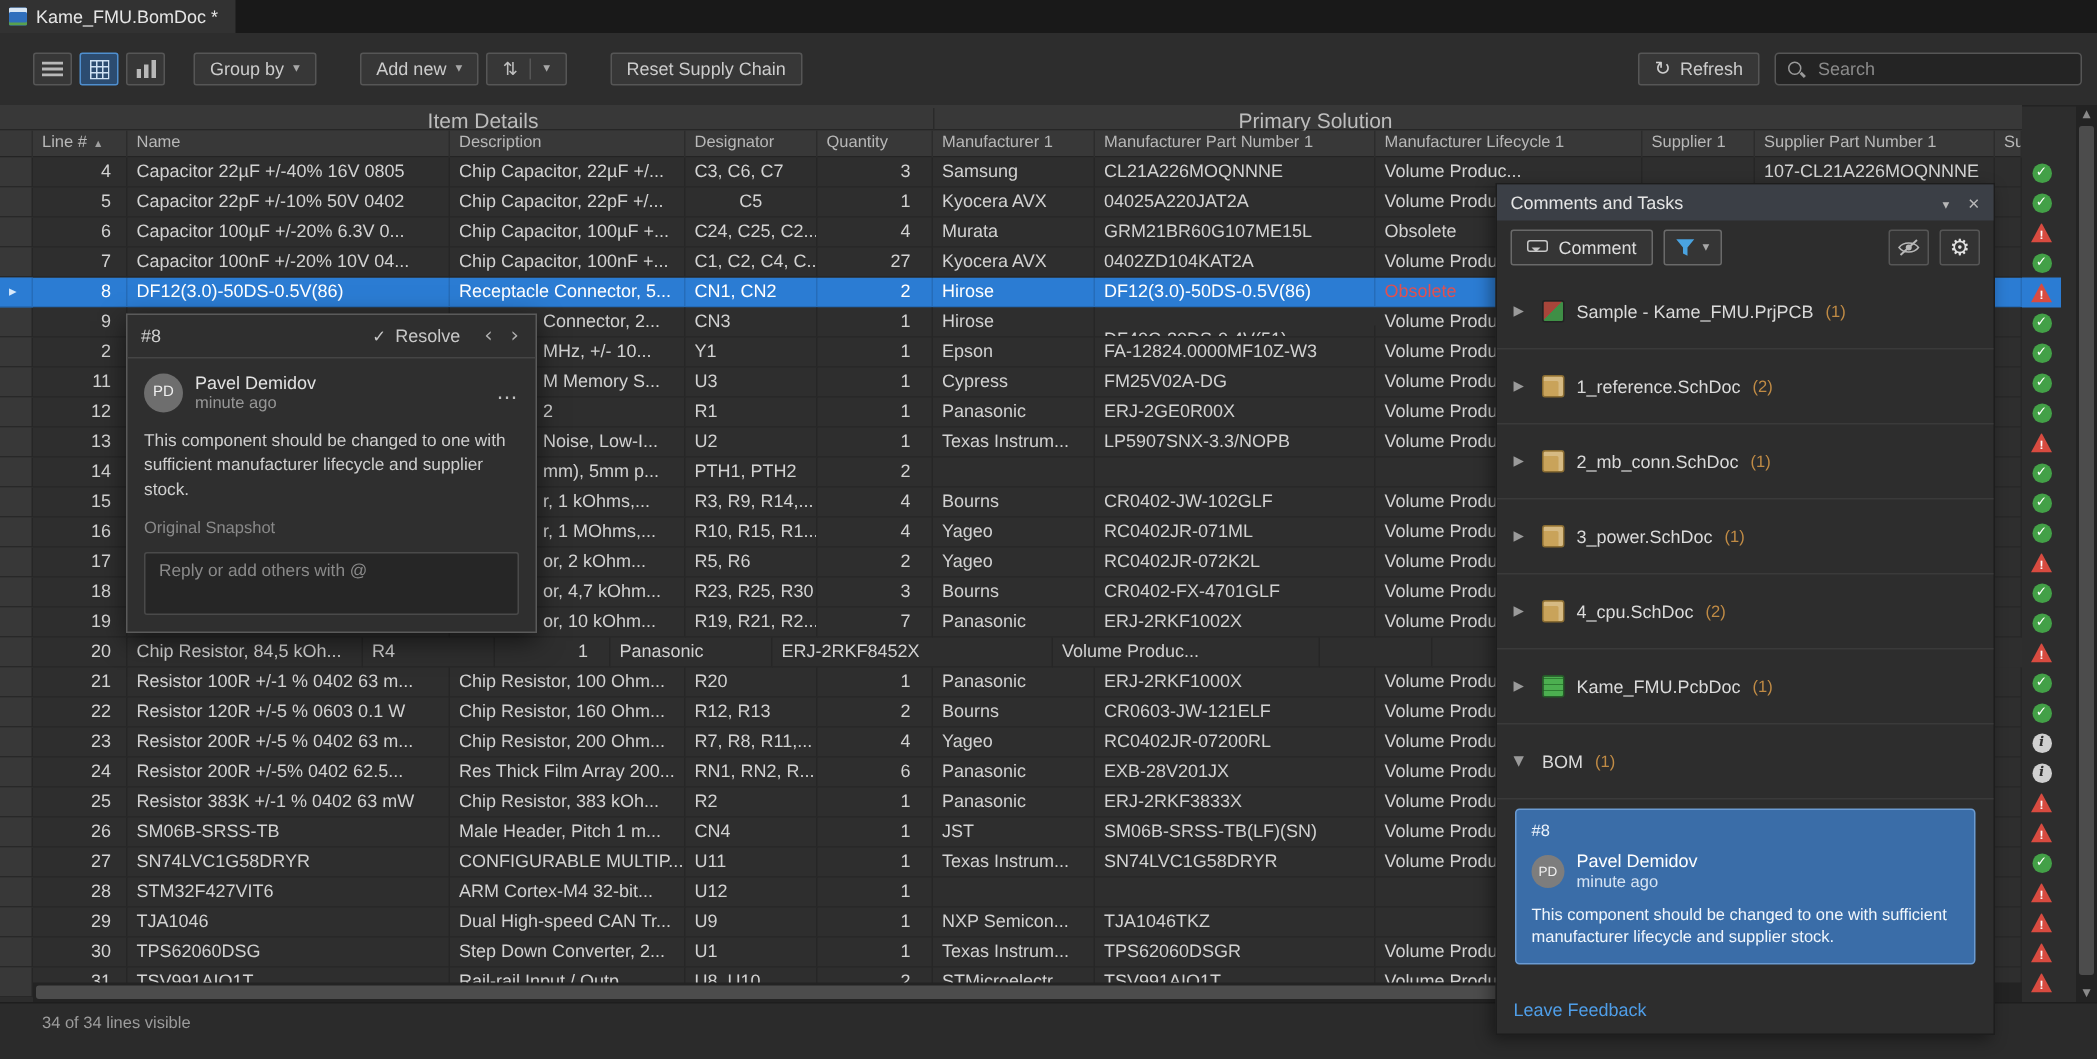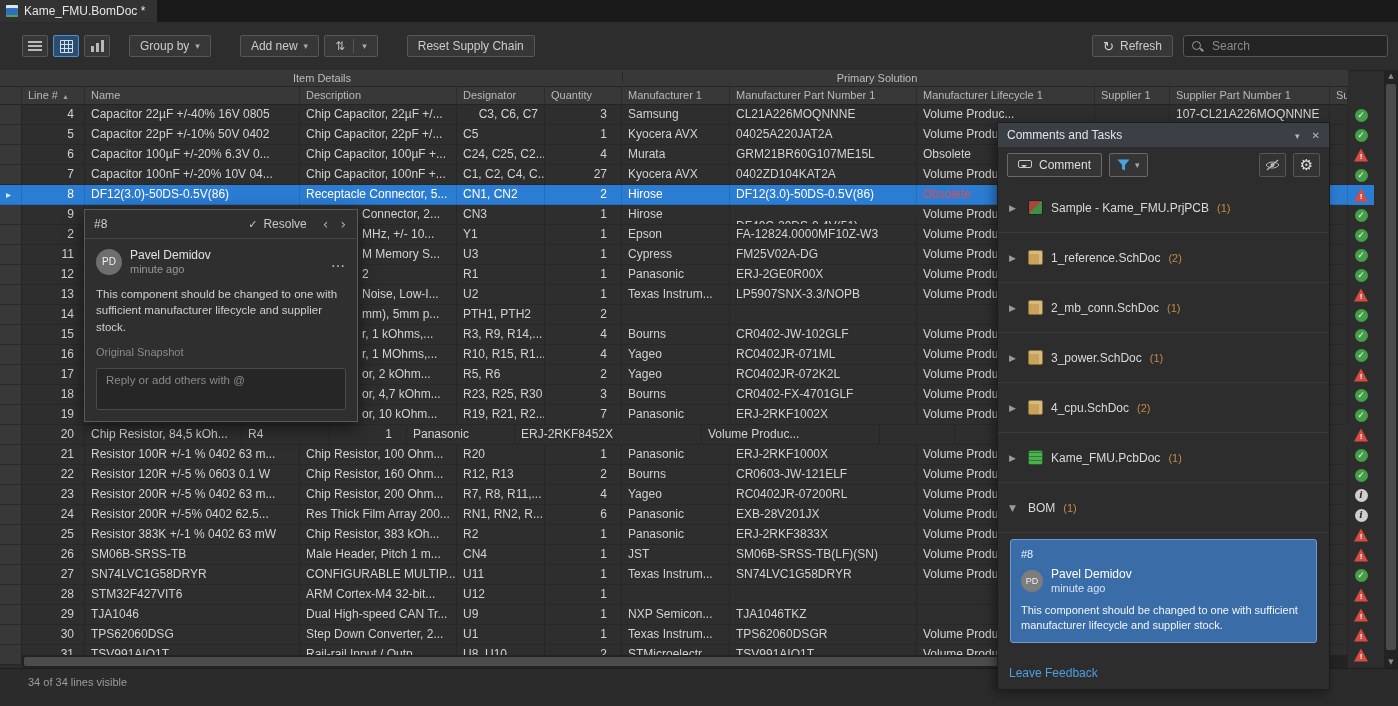--- a/index.html
+++ b/index.html
@@ -30,21 +30,21 @@
   .search input{flex:1;background:transparent;border:none;outline:none;color:#cccccc;font-size:12px;font-family:inherit;}
   .search input::placeholder{color:#8a8a8a;}
   .gi-search{position:relative;width:13px;height:13px;flex:0 0 auto;}
   .gi-search::before{content:"";position:absolute;left:1px;top:1px;width:7px;height:7px;border:1.5px solid #9a9a9a;border-radius:50%;}
   .gi-search::after{content:"";position:absolute;left:9px;top:9px;width:4px;height:1.5px;background:#9a9a9a;transform:rotate(45deg);}
   .gi-refresh::before{content:"↻";font-size:13px;color:#cfcfcf;}
   .gi-sort::before{content:"⇅";font-size:12px;color:#c0c0c0;}
 
   
   .group-band{position:absolute;top:70px;left:0;width:1348px;height:17px;background:#383838;border-bottom:1px solid #262626;box-sizing:border-box;}
-  .gh-label{position:absolute;top:2px;font-size:11px;color:#bdbdbd;text-align:center;}
+  .gh-label{position:absolute;top:2px;font-size:14px;color:#bdbdbd;text-align:center;}
   .gh-items{left:22px;width:600px;}
   .gh-primary{left:622px;width:508px;border-left:1px solid #2a2a2a;}
   .col-header{position:absolute;top:87px;left:0;width:1348px;height:18px;background:#383838;display:flex;box-sizing:border-box;border-bottom:1px solid #242424;}
   .hcell{box-sizing:border-box;height:18px;padding:2px 6px;border-right:1px solid #2c2c2c;font-size:11px;color:#b8b8b8;
          white-space:nowrap;overflow:hidden;}
   .hcell .sort{font-size:7px;color:#a0a0a0;margin-left:4px;}
 
   
   .rows{position:absolute;top:105px;left:0;width:1348px;}
   .trow{display:flex;height:20px;background:#2e2e2e;}
@@ -222,35 +222,35 @@
       <div class="hcell" style="width: 160px;">Supplier Part Number 1</div>
       <div class="hcell" style="width: 18px;">Su</div>
     </div>
 
   <div class="rows">
       <div class="trow">
         <div class="c-gutter" style="width: 22px;"></div>
         <div class="c-line" style="width: 63px;">4</div>
         <div class="c-name" style="width: 215px;">Capacitor 22µF +/-40% 16V 0805</div>
         <div class="c-desc" style="width: 157px;">Chip Capacitor, 22µF +/...</div>
-        <div class="c-designator" style="width: 88px; text-align: right;">C3, C6, C7</div>
+        <div class="c-designator" style="width: 88px;">C3, C6, C7</div>
         <div class="c-qty" style="width: 77px;">3</div>
         <div class="c-mfr" style="width: 108px;">Samsung</div>
         <div class="c-mpn" style="width: 187px;">CL21A226MOQNNNE</div>
         <div class="c-lifecycle lc-volume" style="width: 178px;">Volume Produc...</div>
         <div class="c-supplier" style="width: 75px;"></div>
         <div class="c-spn" style="width: 160px;">107-CL21A226MOQNNNE</div>
         <div class="c-su" style="width: 18px;"></div>
       </div>
       <div class="trow">
         <div class="c-gutter" style="width: 22px;"></div>
         <div class="c-line" style="width: 63px;">5</div>
         <div class="c-name" style="width: 215px;">Capacitor 22pF +/-10% 50V 0402</div>
         <div class="c-desc" style="width: 157px;">Chip Capacitor, 22pF +/...</div>
-        <div class="c-designator" style="width: 88px;">C5</div>
+        <div class="c-designator" style="width: 88px; text-align: center;">C5</div>
         <div class="c-qty" style="width: 77px;">1</div>
         <div class="c-mfr" style="width: 108px;">Kyocera AVX</div>
         <div class="c-mpn" style="width: 187px;">04025A220JAT2A</div>
         <div class="c-lifecycle lc-volume" style="width: 178px;">Volume Produc...</div>
         <div class="c-supplier" style="width: 75px;"></div>
         <div class="c-spn" style="width: 160px;"></div>
         <div class="c-su" style="width: 18px;"></div>
       </div>
       <div class="trow">
         <div class="c-gutter" style="width: 22px;"></div>

